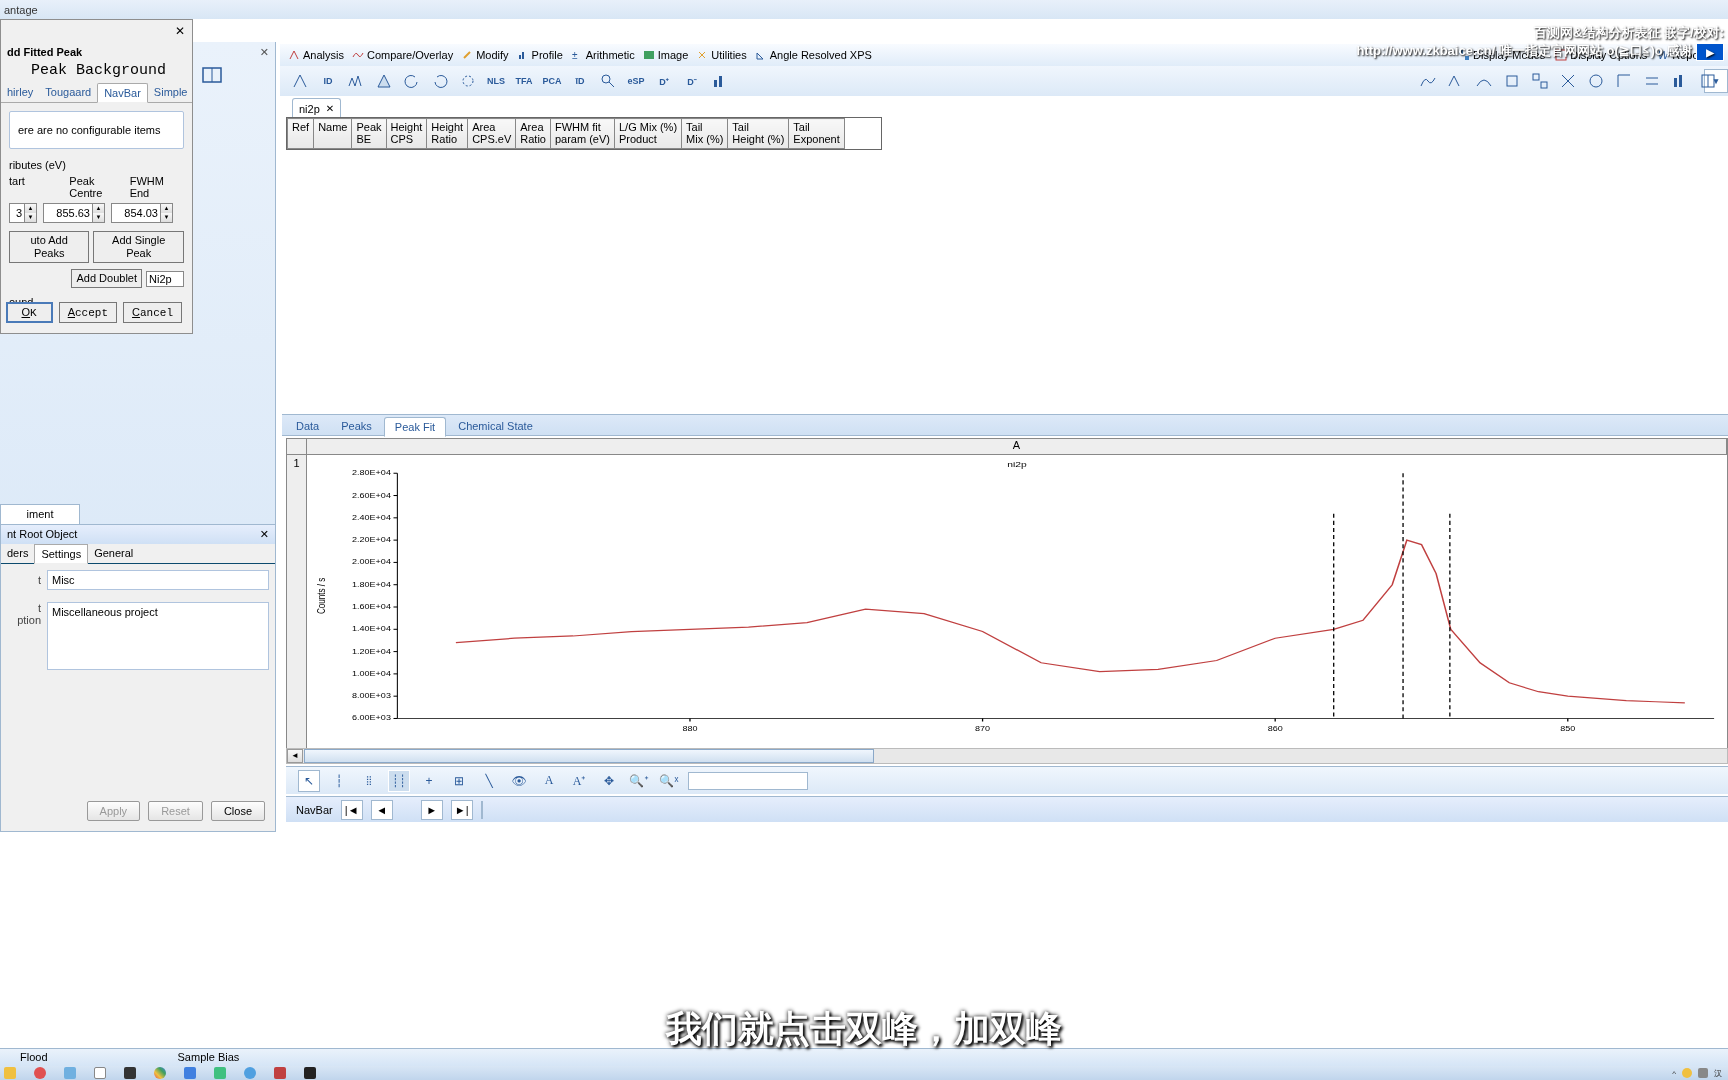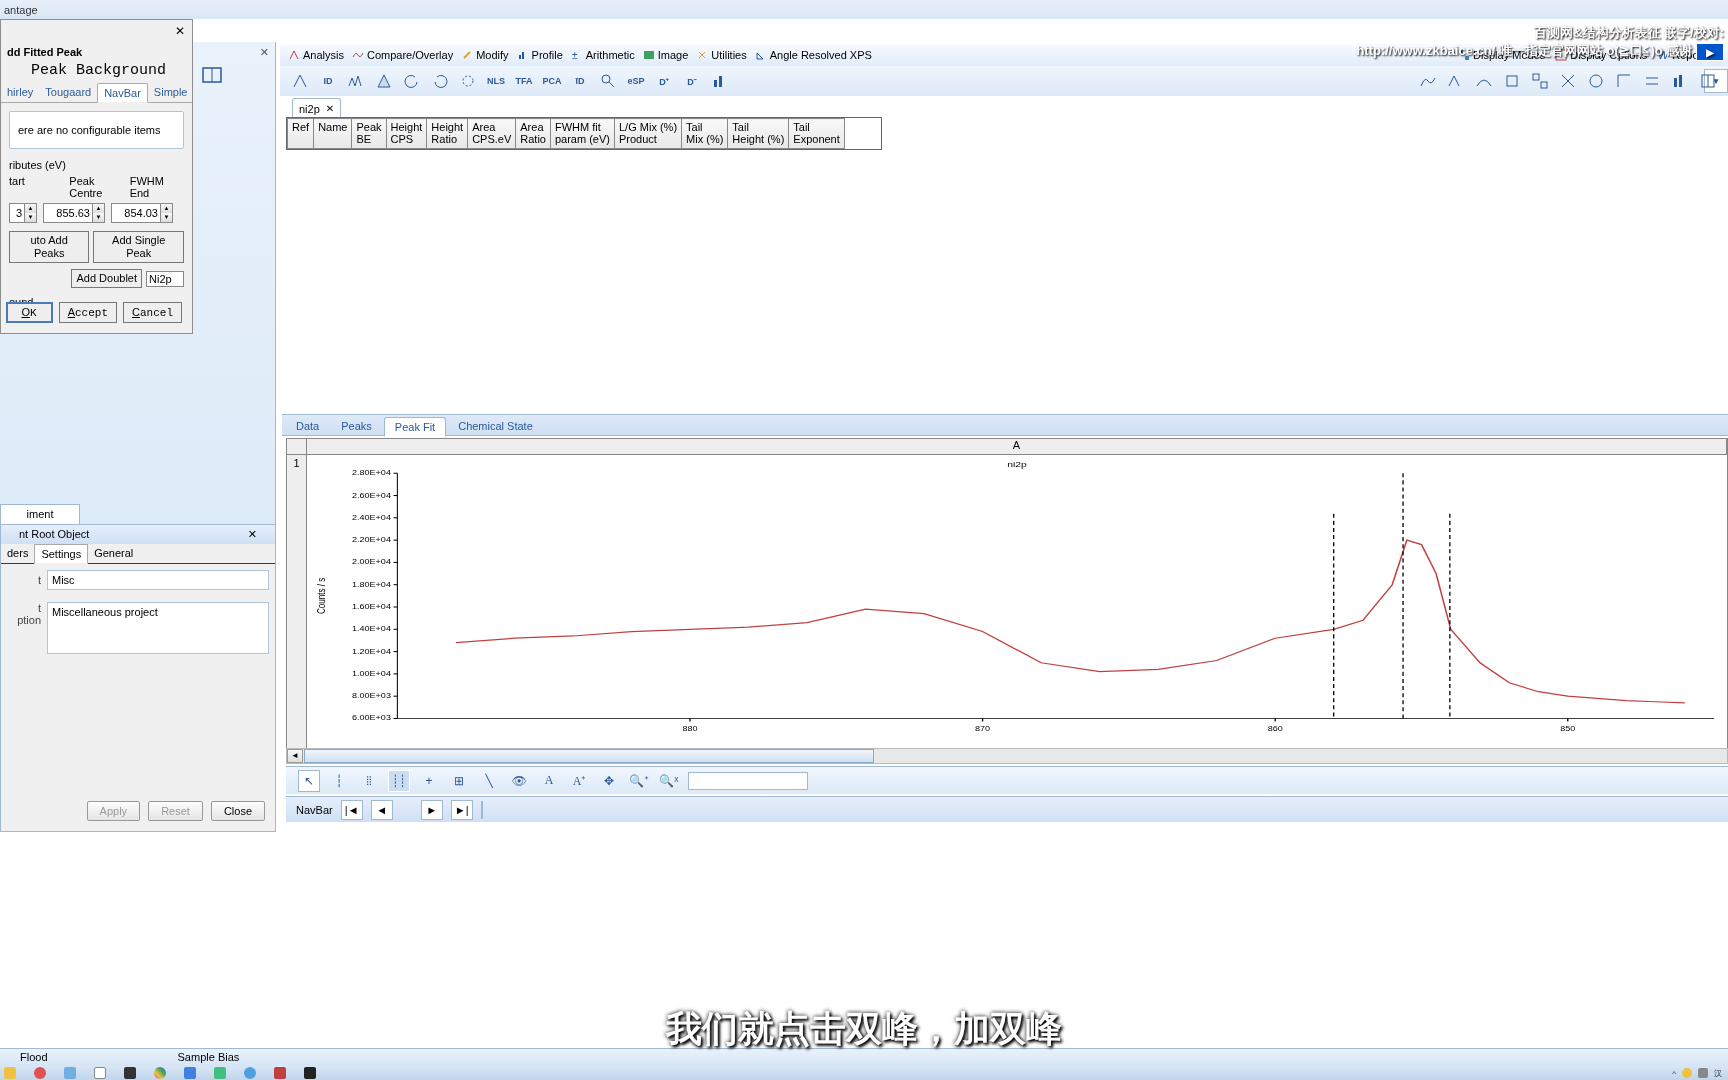--- a/index.html
+++ b/index.html
@@ -30,21 +30,21 @@
 .doublet-row { display: flex; gap: 4px; margin-top: 6px; align-items: center; justify-content: flex-end; }
 .doublet-row input { width: 38px; font-size: 11px; border: 1px solid #888; padding: 1px 2px; }
 .dlg-bottom { display: flex; gap: 6px; justify-content: flex-end; padding: 0 10px; position: absolute; bottom: 10px; right: 0; }
 
 .left-panel { position: absolute; left: 0; top: 42px; width: 276px; height: 790px; background: linear-gradient(#eaf2fb,#d5e5f6); border-right: 1px solid #a0b8d0; }
 .book-icon { position: absolute; right: 50px; top: 24px; width: 24px; height: 20px; }
 .left-close { position: absolute; right: 6px; top: 4px; font-size: 11px; color: #555; cursor: pointer; }
 .exp-tab { position: absolute; left: 0; top: 462px; width: 80px; height: 20px; background: #fff; border: 1px solid #a0b8d0; border-bottom: none; font-size: 11px; text-align: center; line-height: 18px; }
 
 .root-panel { position: absolute; left: 0; top: 524px; width: 276px; height: 308px; background: #f0f0f0; border: 1px solid #a0b8d0; }
-.root-title { background: linear-gradient(#e6eefc,#cfe0f5); padding: 3px 18px; font-size: 11px; display: flex; justify-content: space-between; }
+.root-title { background: linear-gradient(#e6eefc,#cfe0f5); padding: 3px 6px; font-size: 11px; display: flex; justify-content: space-between; }
 .root-tabs { display: flex; font-size: 11px; border-bottom: 1px solid #0c4a6e; }
 .root-tab { padding: 3px 6px; cursor: pointer; }
 .root-tab.active { border: 1px solid #aaa; border-bottom: 1px solid #f0f0f0; margin-bottom: -1px; background: #fff; }
 .form-row { display: flex; align-items: center; padding: 6px; gap: 6px; font-size: 11px; }
 .form-row label { width: 34px; text-align: right; color: #444; }
 .text-in { flex: 1; border: 1px solid #b0c4de; padding: 3px 4px; font-size: 11px; background: #fff; }
 .combo-btn { width: 14px; height: 20px; border: 1px solid #999; background: #eee; font-size: 8px; text-align: center; }
 .root-btns { position: absolute; bottom: 10px; right: 10px; display: flex; gap: 8px; }
 .grey-btn { font-size: 11px; padding: 3px 12px; border: 1px solid #999; background: linear-gradient(#fdfdfd,#e5e5e5); cursor: pointer; border-radius: 2px; }
 .grey-btn.dis { color: #999; }
@@ -189,21 +189,21 @@
     <div class="root-tab">ders</div>
     <div class="root-tab active">Settings</div>
     <div class="root-tab">General</div>
   </div>
   <div class="form-row">
     <label>t</label>
     <input class="text-in" value="Misc" style="">
   </div>
   <div class="form-row" style="align-items:flex-start">
     <label style="white-space:pre-line">t<br>ption</label>
-    <textarea class="text-in" style="height: 52px; resize: none;">Miscellaneous project</textarea>
+    <textarea class="text-in" style="height: 68px; resize: none;">Miscellaneous project</textarea>
   </div>
   <div class="root-btns">
     <button class="grey-btn dis">Apply</button>
     <button class="grey-btn dis">Reset</button>
     <button class="grey-btn">Close</button>
   </div>
 </div>
 
 <div class="menu-bar">
   <div class="menu-item">

